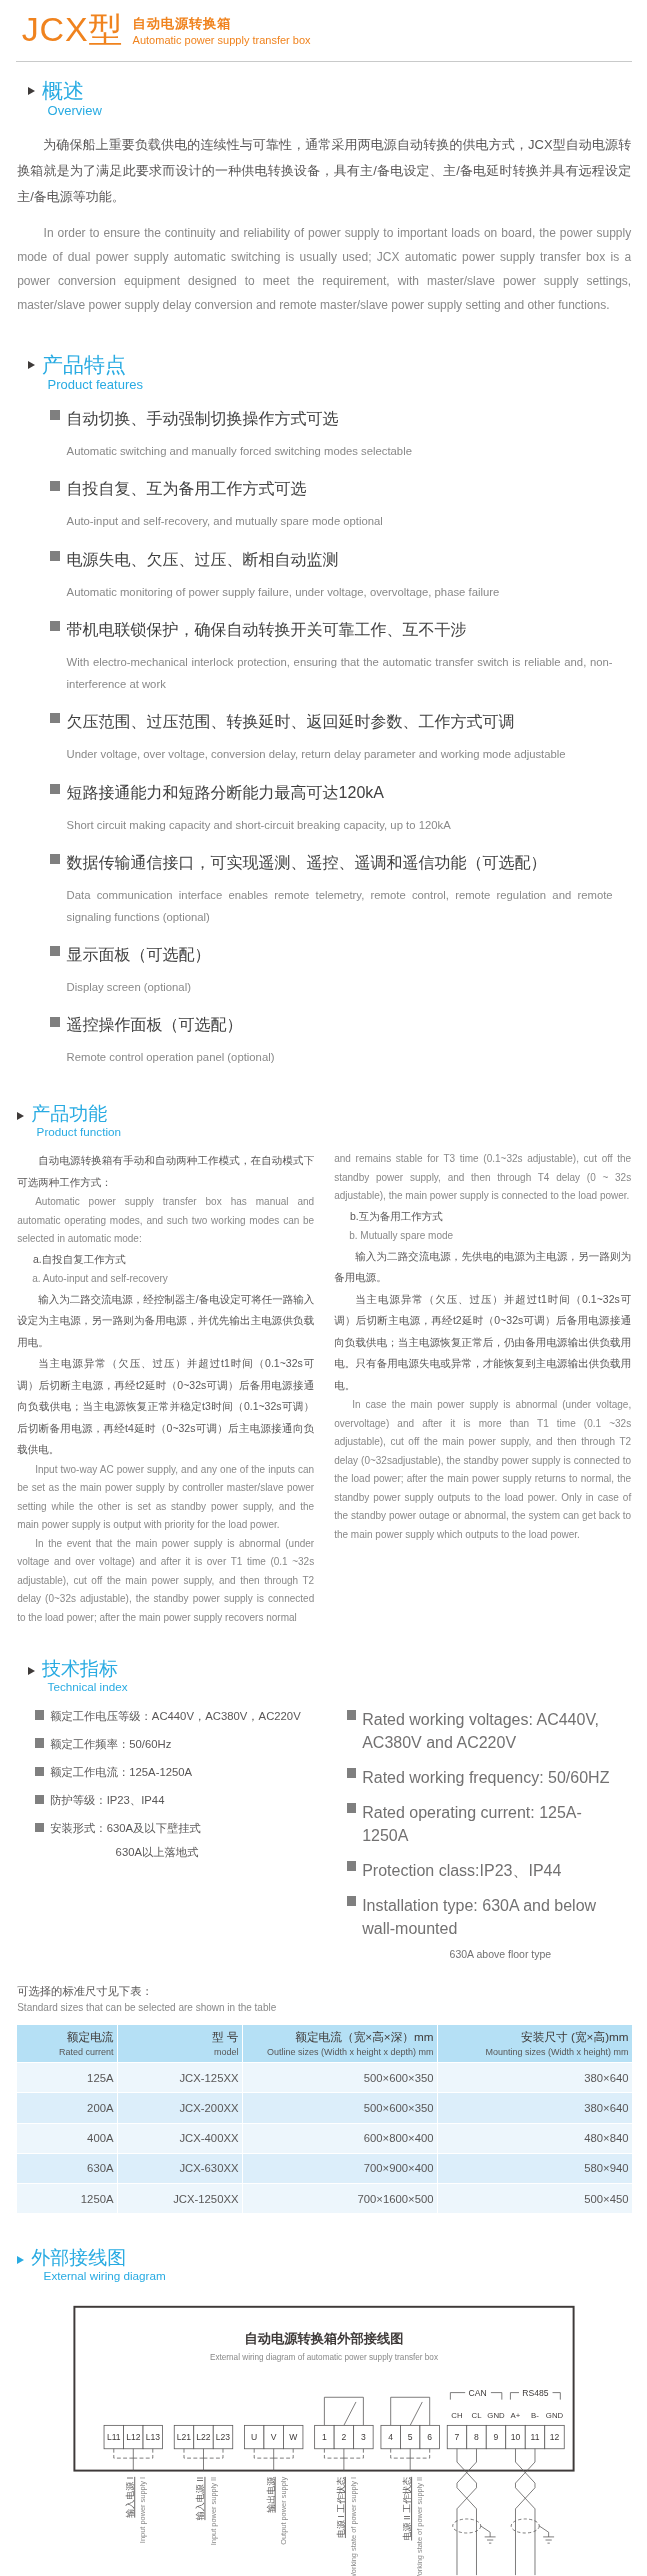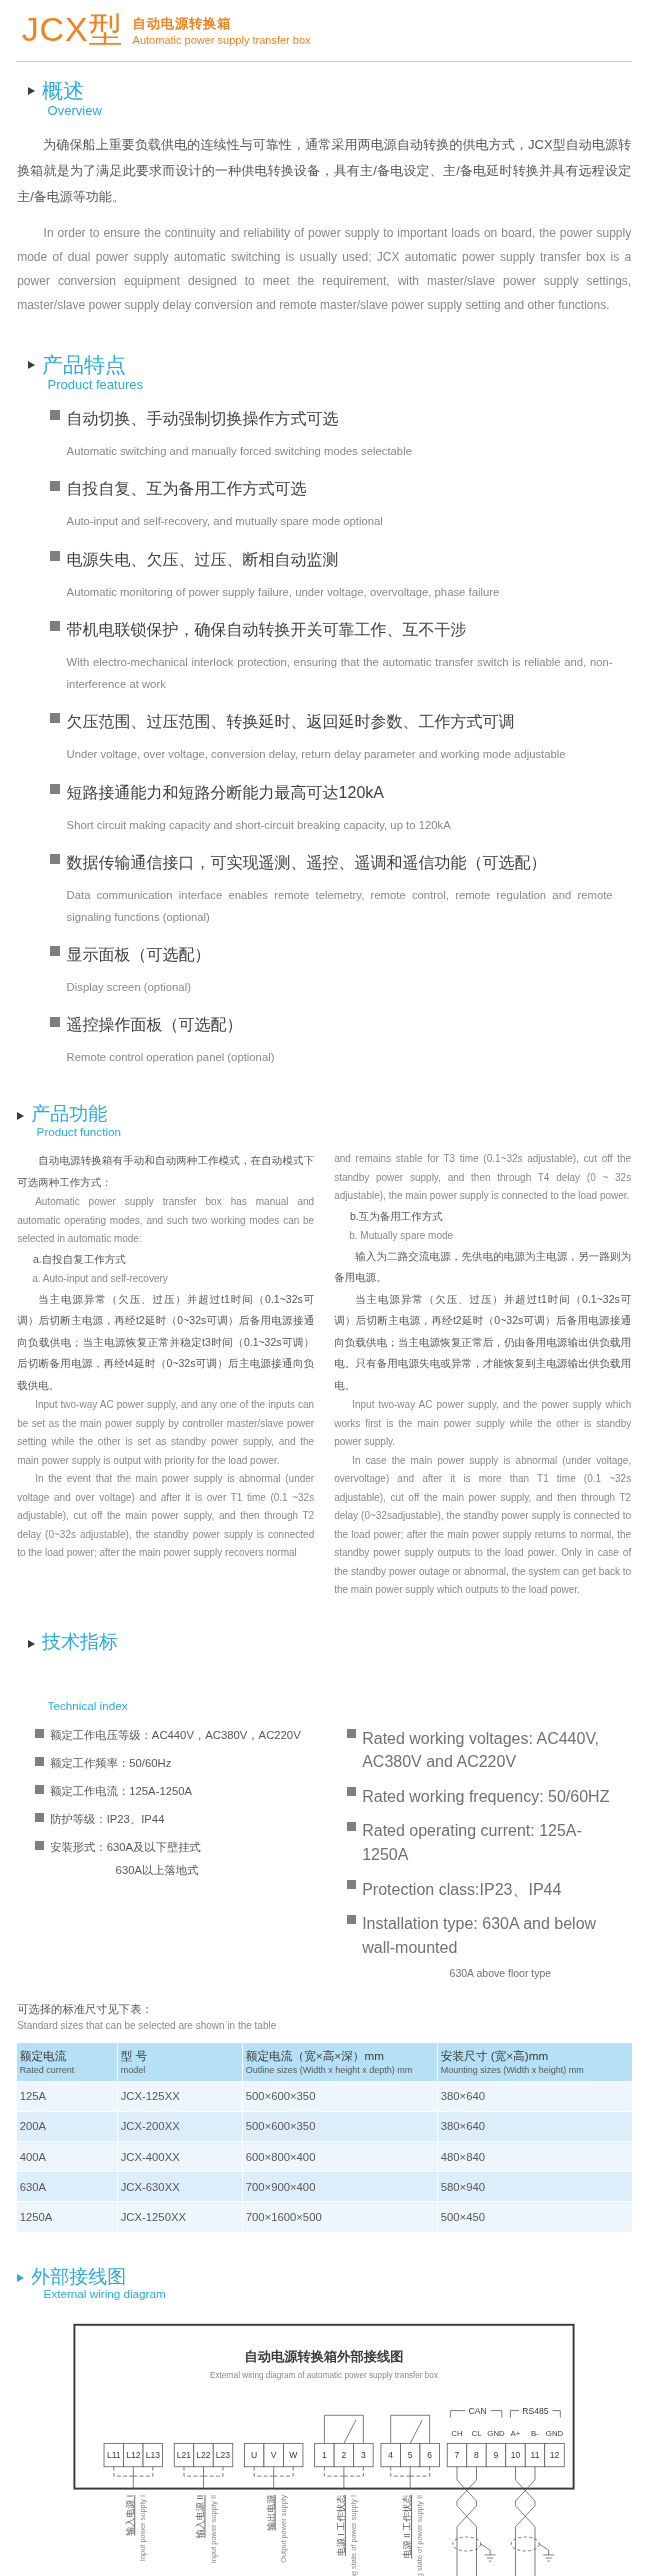--- a/index.html
+++ b/index.html
@@ -50,21 +50,21 @@
   .tech-item { display:flex; margin-top:11.7px; font-size:11.3px; color:#595757; line-height:1.45; }
   .tech-r .tech-item { font-size:16px; color:#727171; }
   .tech-sq { width:9.4px; height:9.4px; background:#7f7f7f; margin:2.3px 6.2px 0 0; flex:none; }
   .tech-sub { margin:7.8px 0 0 81px; font-size:11.3px; }
   .tech-r .tech-sub { margin-left:103px; font-size:10.5px; color:#727171; }
 
   
   .tbl-intro-zh { font-size:11.3px; color:#595757; margin:23.4px 0 0 1.6px; }
   .tbl-intro-en { font-size:10px; color:#898989; margin:3.1px 0 0 1.6px; }
   table.sizes { width:617px; border-collapse:collapse; margin-top:11px; }
-  table.sizes th, table.sizes td { border:1.6px solid #fff; text-align:left; }
+  table.sizes th, table.sizes td { border:1.6px solid #fff; text-align:right; }
   table.sizes th { background:#b5e0f5; font-weight:normal; padding:5.5px 3.1px; }
   .th-zh { font-size:11.7px; color:#3e3a39; }
   .th-en { font-size:9px; color:#595757; margin-top:1.6px; }
   table.sizes td { background:#edf6fc; font-size:11.3px; color:#595757; padding:8.6px 3.1px; }
   table.sizes tr:nth-child(even) td { background:#dceefa; }
 
   
   .wire-wrap { margin:20px 0 0 35px; }
 
   
@@ -162,42 +162,42 @@
       <span class="tri"></span>
       <span class="sec-zh" style="font-size:19px;">产品功能</span>
     </div>
     <div class="sec-en" style="margin-left:21px;font-size:11.7px;">Product function</div>
     <div class="cols">
       <div class="col">
         <p class="fzh">自动电源转换箱有手动和自动两种工作模式，在自动模式下可选两种工作方式：</p>
         <p class="fen">Automatic power supply transfer box has manual and automatic operating modes, and such two working modes can be selected in automatic mode:</p>
         <p class="fzh fsub">a.自投自复工作方式</p>
         <p class="fen fsub">a. Auto-input and self-recovery</p>
+        <p class="fzh">输入为二路交流电源，经控制器主/备电设定可将任一路输入设定为主电源，另一路则为备用电源，并优先输出主电源供负载用电。</p>
         <p class="fzh">当主电源异常（欠压、过压）并超过t1时间（0.1~32s可调）后切断主电源，再经t2延时（0~32s可调）后备用电源接通向负载供电；当主电源恢复正常并稳定t3时间（0.1~32s可调）后切断备用电源，再经t4延时（0~32s可调）后主电源接通向负载供电。</p>
         <p class="fen">Input two-way AC power supply, and any one of the inputs can be set as the main power supply by controller master/slave power setting while the other is set as standby power supply, and the main power supply is output with priority for the load power.</p>
         <p class="fen">In the event that the main power supply is abnormal (under voltage and over voltage) and after it is over T1 time (0.1 ~32s adjustable), cut off the main power supply, and then through T2 delay (0~32s adjustable), the standby power supply is connected to the load power; after the main power supply recovers normal</p>
       </div>
       <div class="col">
         <p class="fen" style="text-indent:0;">and remains stable for T3 time (0.1~32s adjustable), cut off the standby power supply, and then through T4 delay (0 ~ 32s adjustable), the main power supply is connected to the load power.</p>
         <p class="fzh fsub">b.互为备用工作方式</p>
         <p class="fen fsub">b. Mutually spare mode</p>
         <p class="fzh">输入为二路交流电源，先供电的电源为主电源，另一路则为备用电源。</p>
         <p class="fzh">当主电源异常（欠压、过压）并超过t1时间（0.1~32s可调）后切断主电源，再经t2延时（0~32s可调）后备用电源接通向负载供电；当主电源恢复正常后，仍由备用电源输出供负载用电。只有备用电源失电或异常，才能恢复到主电源输出供负载用电。</p>
-        <p class="fen">Input two-way AC power supply, and the power supply which works first is the main power supply while the other is standby power supply.</p>
         <p class="fen">In case the main power supply is abnormal (under voltage, overvoltage) and after it is more than T1 time (0.1 ~32s adjustable), cut off the main power supply, and then through T2 delay (0~32sadjustable), the standby power supply is connected to the load power; after the main power supply returns to normal, the standby power supply outputs to the load power. Only in case of the standby power outage or abnormal, the system can get back to the main power supply which outputs to the load power.</p>
       </div>
     </div>
   </div>
 
   <div class="sec" style="margin-top:31px;">
     <div class="sec-head">
       <span class="tri"></span>
       <span class="sec-zh" style="font-size:19px;">技术指标</span>
     </div>
-    <div class="sec-en" style="font-size:11.7px;margin-top:46px;">Technical index</div>
+    <div class="sec-en" style="font-size:11.7px;">Technical index</div>
     <div class="tech-cols">
       <div class="tech-l">
         <div class="tech-item">
             <span class="tech-sq"></span>
             <span>额定工作电压等级：AC440V，AC380V，AC220V</span>
           </div>
         <div class="tech-item">
             <span class="tech-sq"></span>
             <span>额定工作频率：50/60Hz</span>
           </div>

